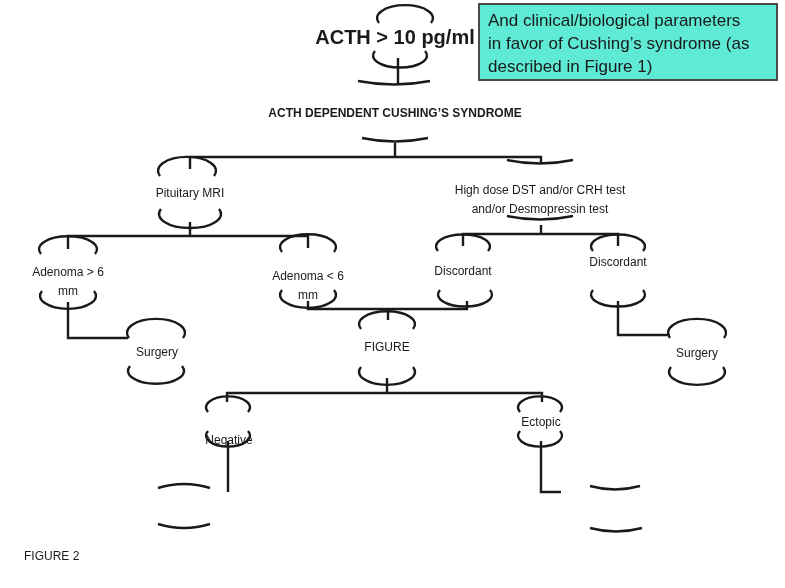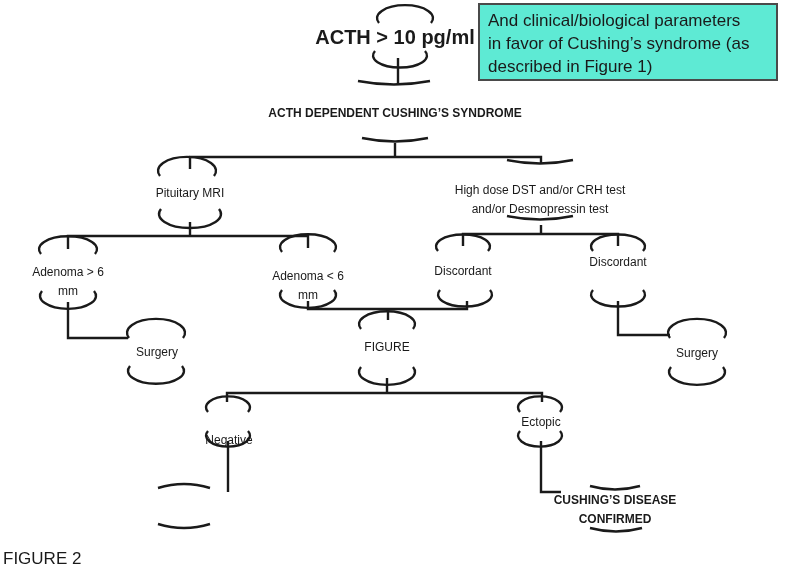--- a/index.html
+++ b/index.html
@@ -7,21 +7,21 @@
   .stage{position:relative;width:785px;height:588px;background:#ffffff;overflow:hidden;}
   svg.wires{position:absolute;left:0;top:0;z-index:1;}
   svg.wires path{fill:none;stroke:#1a1a1a;stroke-width:2.4;stroke-linecap:butt;}
   .node{position:absolute;z-index:2;transform:translate(-50%,-50%);
         white-space:pre-line;text-align:center;font-size:12px;line-height:19px;color:#1a1a1a;}
   .bold{font-weight:bold;}
   .node.size-xl{font-size:20px;line-height:22px;}
   .annotation-box{position:absolute;left:478px;top:3px;width:300px;height:78px;z-index:3;
         background:#5eead4;border:2px solid #4a4a4a;box-sizing:border-box;
         padding:4px 8px;font-size:17px;line-height:23px;white-space:pre-line;text-align:left;}
-  .figure-label{position:absolute;left:3px;top:549px;font-size:17px;z-index:2;}
+  .figure-label{position:absolute;left:24px;top:549px;font-size:12px;z-index:2;}
 </style>
 </head>
 <body>
 
 <div class="stage">
 
   <svg class="wires" width="785" height="588" viewBox="0 0 785 588">
 
     <g>
       <path d="M 379 23 A 28 13 0 1 1 431 23"></path>
@@ -84,21 +84,20 @@
 mm</div>
   <div class="node" style="left:308px;top:270px;margin-top:16px;">Adenoma &lt; 6
 mm</div>
   <div class="node" style="left:463px;top:262px;margin-top:9px;">Discordant</div>
   <div class="node" style="left:618px;top:262px;">Discordant</div>
   <div class="node" style="left:157px;top:352px;">Surgery</div>
   <div class="node" style="left:387px;top:347px;">FIGURE</div>
   <div class="node" style="left:697px;top:353px;">Surgery</div>
   <div class="node" style="left:229px;top:421px;margin-top:19px;">Negative</div>
   <div class="node" style="left:541px;top:422px;">Ectopic</div>
-  <div class="node bold" style="left:615px;top:510px;">CUSHING’S DISEASE CONFIRMED</div>
 
   <div class="annotation-box">And clinical/biological parameters
 in favor of Cushing’s syndrome (as
 described in Figure 1)</div>
 
   <div class="figure-label">FIGURE 2</div>
 
 </div>
 
 </body></html>

